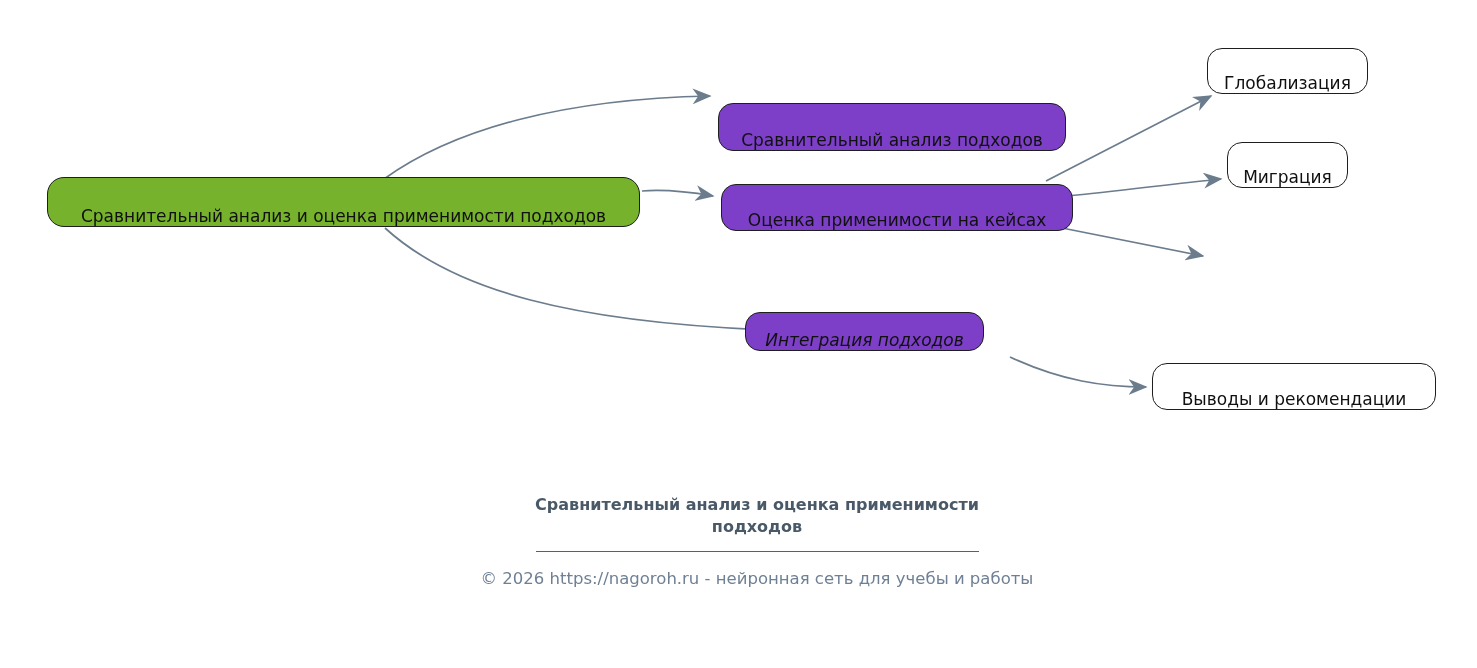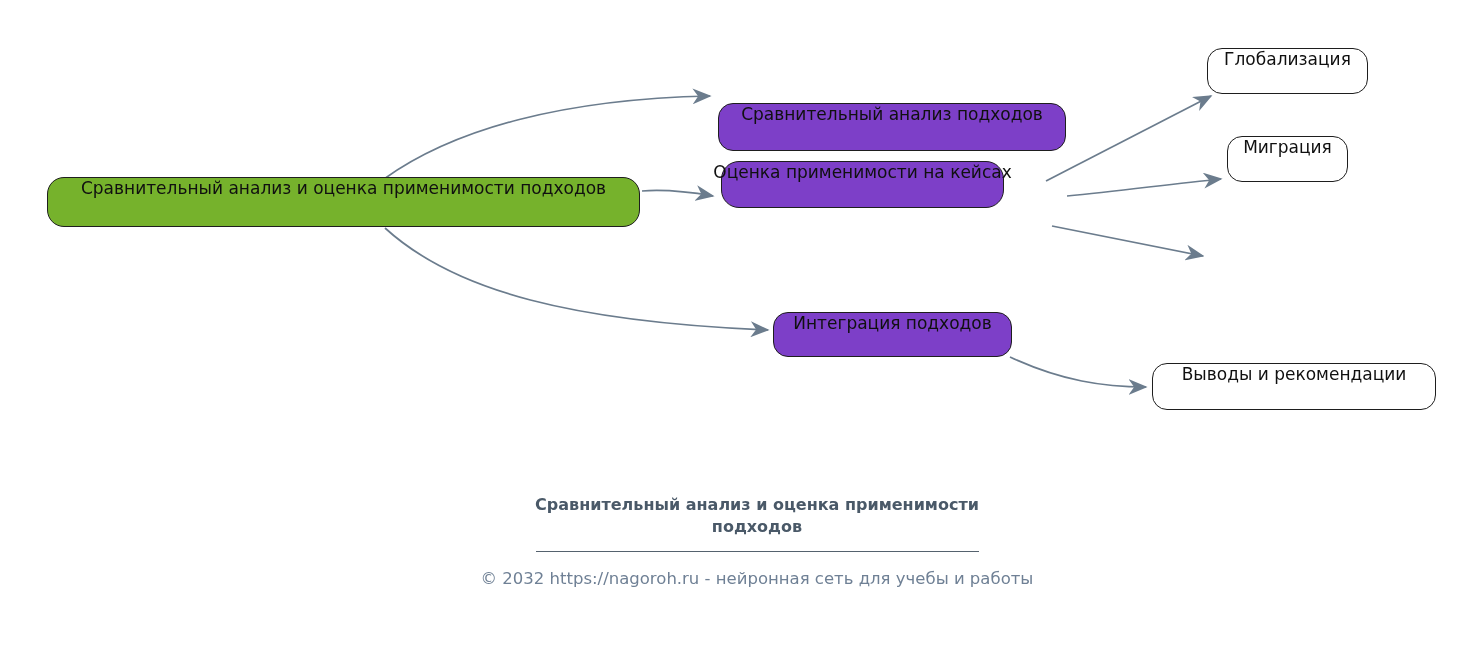--- a/index.html
+++ b/index.html
@@ -21,21 +21,21 @@
     overflow: hidden;
   }
   .stage { position: relative; width: 1477px; height: 668px; }
 
   svg.edges { position: absolute; left: 0; top: 0; z-index: 1; }
   .edge { stroke: var(--connector); stroke-width: 1.7; fill: none; }
   .arrowhead { fill: var(--connector); }
 
   .node {
     position: absolute; z-index: 2;
-    display: flex; align-items: flex-start; justify-content: center;
+    display: flex; align-items: flex-end; justify-content: center;
     border: 1.7px solid var(--node-border);
     border-radius: 15px;
     font-size: 17px; color: #101010;
     white-space: nowrap;
   }
   .node.root   { background: var(--root-fill);   border-radius: 17px; }
   .node.branch { background: var(--branch-fill); }
   .node.leaf   { background: var(--leaf-fill);   border-width: 1.5px; }
 
   .footer {
@@ -80,40 +80,40 @@
   </svg>
 
   <div class="node root" style="left:47px; top:177px; width:593px; height:50px;">
     <span>Сравнительный анализ и оценка применимости подходов</span>
   </div>
 
   <div class="node branch" style="left:718px; top:74px; width:348px; height:48px;margin-top:29px;">
     <span>Сравнительный анализ подходов</span>
   </div>
 
-  <div class="node branch" style="left:721px; top:161px; width:283px; height:47px;border-radius:18px;">
+  <div class="node branch" style="left:721px; top:184px; width:352px; height:47px;">
     <span>Оценка применимости на кейсах</span>
   </div>
 
-  <div class="node branch" style="left:773px; top:312px; width:239px; height:45px;">
+  <div class="node branch" style="left:745px; top:312px; width:239px; height:39px;font-style:italic;">
     <span>Интеграция подходов</span>
   </div>
 
   <div class="node leaf" style="left:1207px; top:48px; width:161px; height:46px;">
     <span>Глобализация</span>
   </div>
 
-  <div class="node leaf" style="left:1227px; top:136px; width:121px; height:46px;">
+  <div class="node leaf" style="left:1227px; top:142px; width:121px; height:46px;">
     <span>Миграция</span>
   </div>
 
 
   <div class="node leaf" style="left:1152px; top:363px; width:284px; height:47px;">
     <span>Выводы и рекомендации</span>
   </div>
 
   <div class="footer">
     <div class="footer-title">Сравнительный анализ и оценка применимости подходов</div>
     <div class="footer-rule"></div>
-    <div class="footer-copyright">© 2032 https://nagoroh.ru - нейронная сеть для учебы и работы</div>
+    <div class="footer-copyright">© 2026 https://nagoroh.ru - нейронная сеть для учебы и работы</div>
   </div>
 
 </div>
 
 </body></html>

